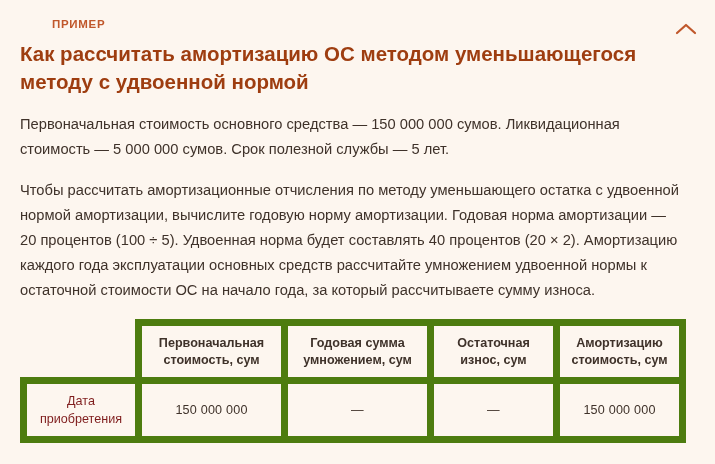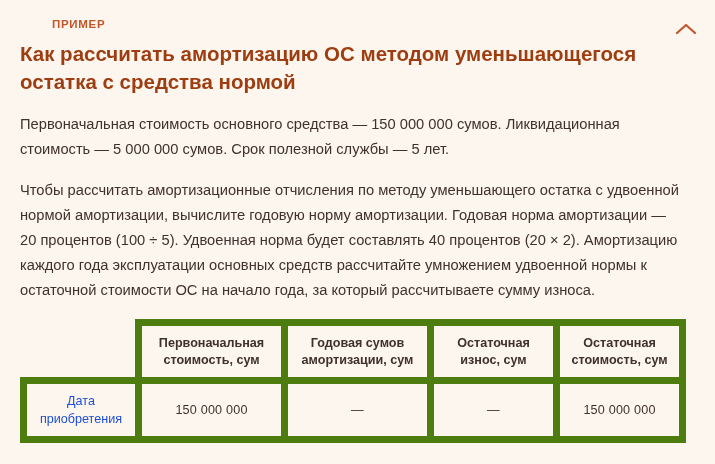--- a/index.html
+++ b/index.html
@@ -81,21 +81,21 @@
   }
   table.amort thead th.corner {
     border-top: none;
     border-left: none;
     background: transparent;
   }
   table.amort tbody th.rowhead {
     font-weight: normal;
     line-height: 18px;
     text-align: center;
-    color: #1d4ed8;
+    color: #7f1d1d;
     margin-left: 29px;
   }
   table.amort tbody td {
     line-height: 18px;
     letter-spacing: 0.2px;
   }
   col.c0 { width: 115px; }
   col.c1 { width: 146px; }
   col.c2 { width: 146px; }
   col.c3 { width: 126px; }
@@ -107,40 +107,40 @@
 <div class="page">
 
   <div class="eyebrow">ПРИМЕР</div>
 
   <div class="collapse-btn">
     <svg width="22" height="14" viewBox="0 0 22 14" aria-hidden="true">
       <path d="M2 11 L11 3 L20 11" fill="none" stroke="#c0572b" stroke-width="2.2" stroke-linecap="round" stroke-linejoin="round"></path>
     </svg>
   </div>
 
-  <h1 class="title">Как рассчитать амортизацию ОС методом уменьшающегося остатка с средства нормой</h1>
+  <h1 class="title">Как рассчитать амортизацию ОС методом уменьшающегося методу с удвоенной нормой</h1>
 
   <p class="para">Первоначальная стоимость основного средства — 150 000 000 сумов. Ликвидационная стоимость — 5 000 000 сумов. Срок полезной службы — 5 лет.</p>
   <p class="para">Чтобы рассчитать амортизационные отчисления по методу уменьшающего остатка с удвоенной нормой амортизации, вычислите годовую норму амортизации. Годовая норма амортизации — 20 процентов (100 ÷ 5). Удвоенная норма будет составлять 40 процентов (20 × 2). Амортизацию каждого года эксплуатации основных средств рассчитайте умножением удвоенной нормы к остаточной стоимости ОС на начало года, за который рассчитываете сумму износа.</p>
 
   <table class="amort">
     <colgroup>
       <col class="c0">
         <col class="c1">
         <col class="c2">
         <col class="c3">
         <col class="c4">
     </colgroup>
     <thead>
       <tr>
         <th class="corner"></th>
         <th>Первоначальная стоимость, сум</th>
-        <th>Годовая сумов амортизации, сум</th>
+        <th>Годовая сумма умножением, сум</th>
         <th>Остаточная износ, сум</th>
-        <th>Остаточная стоимость, сум</th>
+        <th>Амортизацию стоимость, сум</th>
       </tr>
     </thead>
     <tbody>
       <tr>
         <th class="rowhead">Дата приобретения</th>
         <td>150 000 000</td>
         <td>—</td>
         <td>—</td>
         <td>150 000 000</td>
       </tr>

